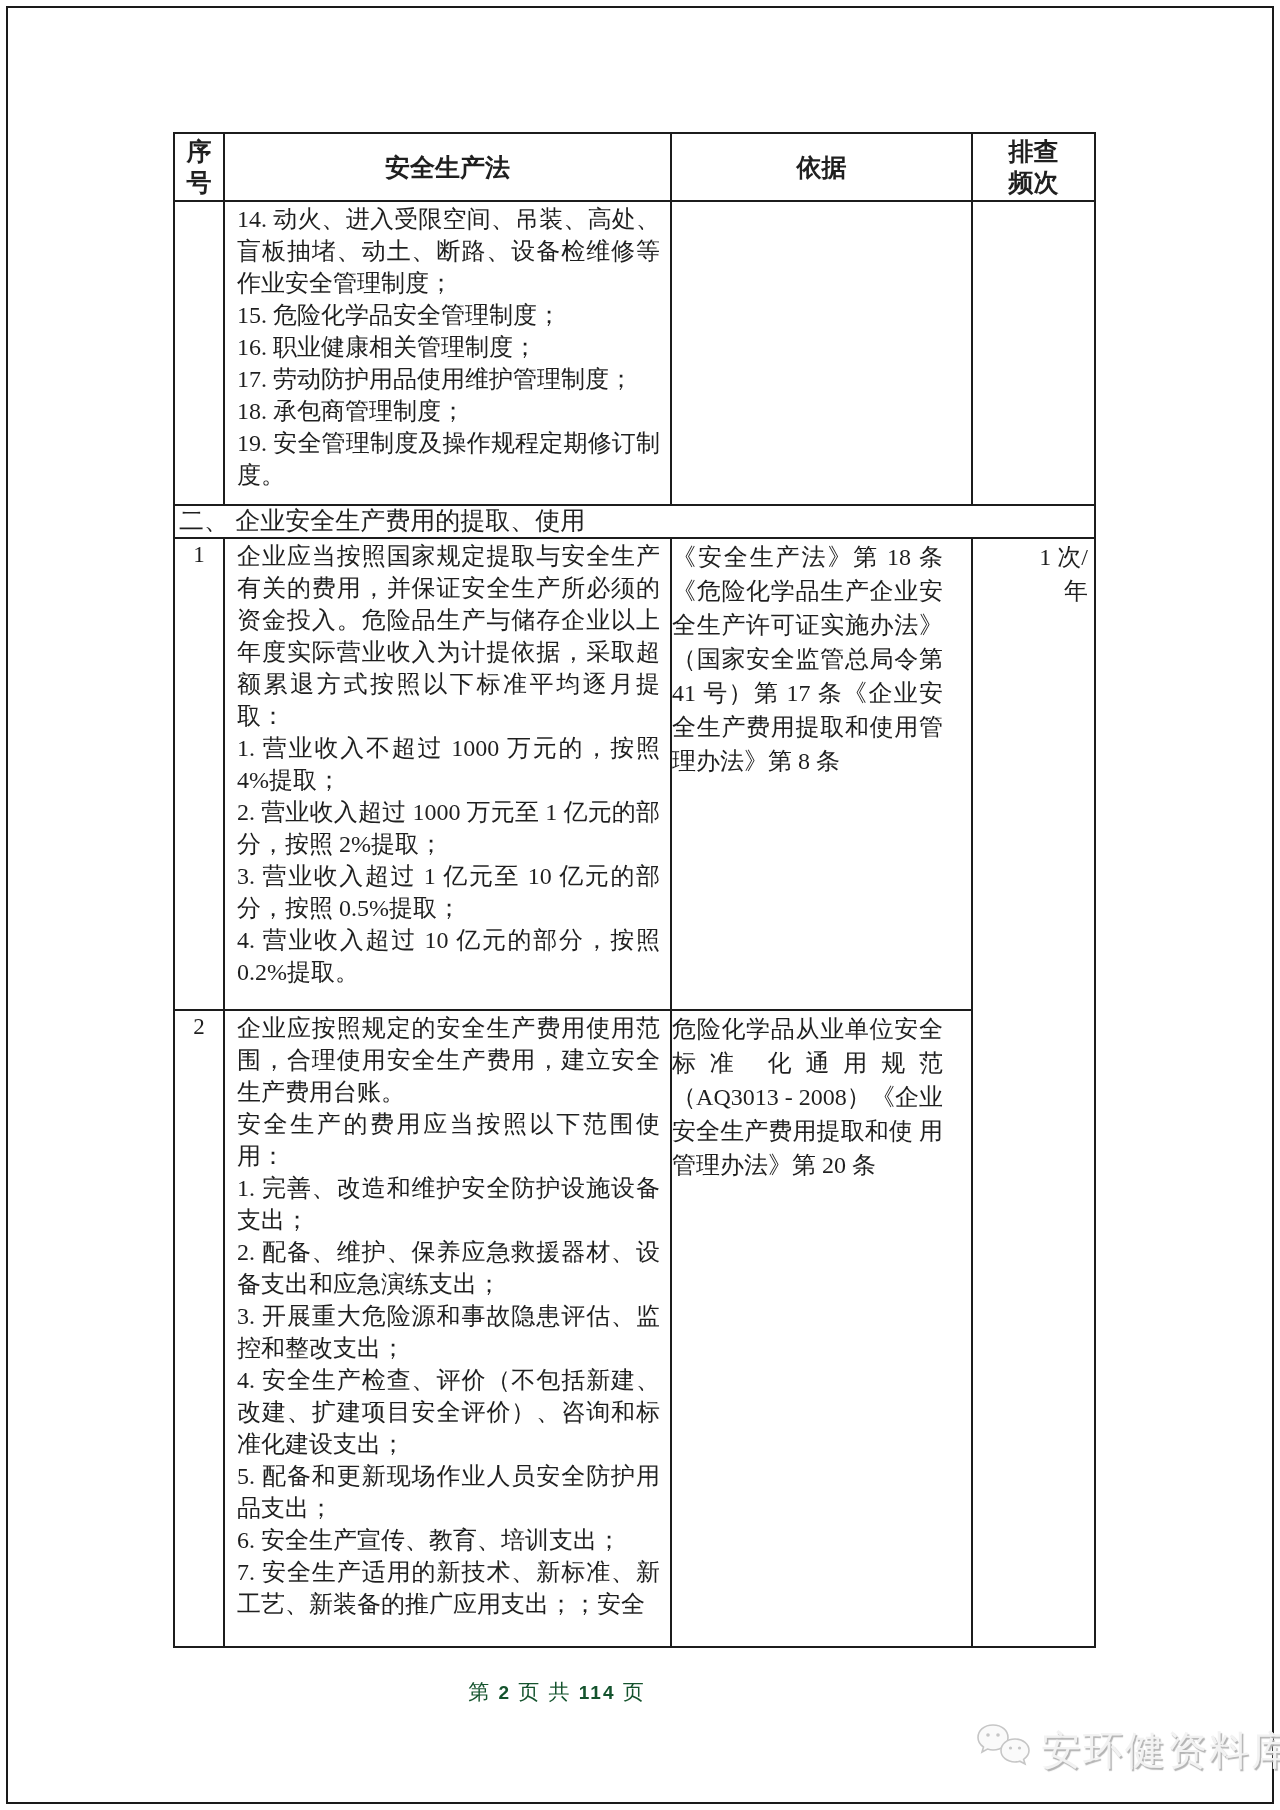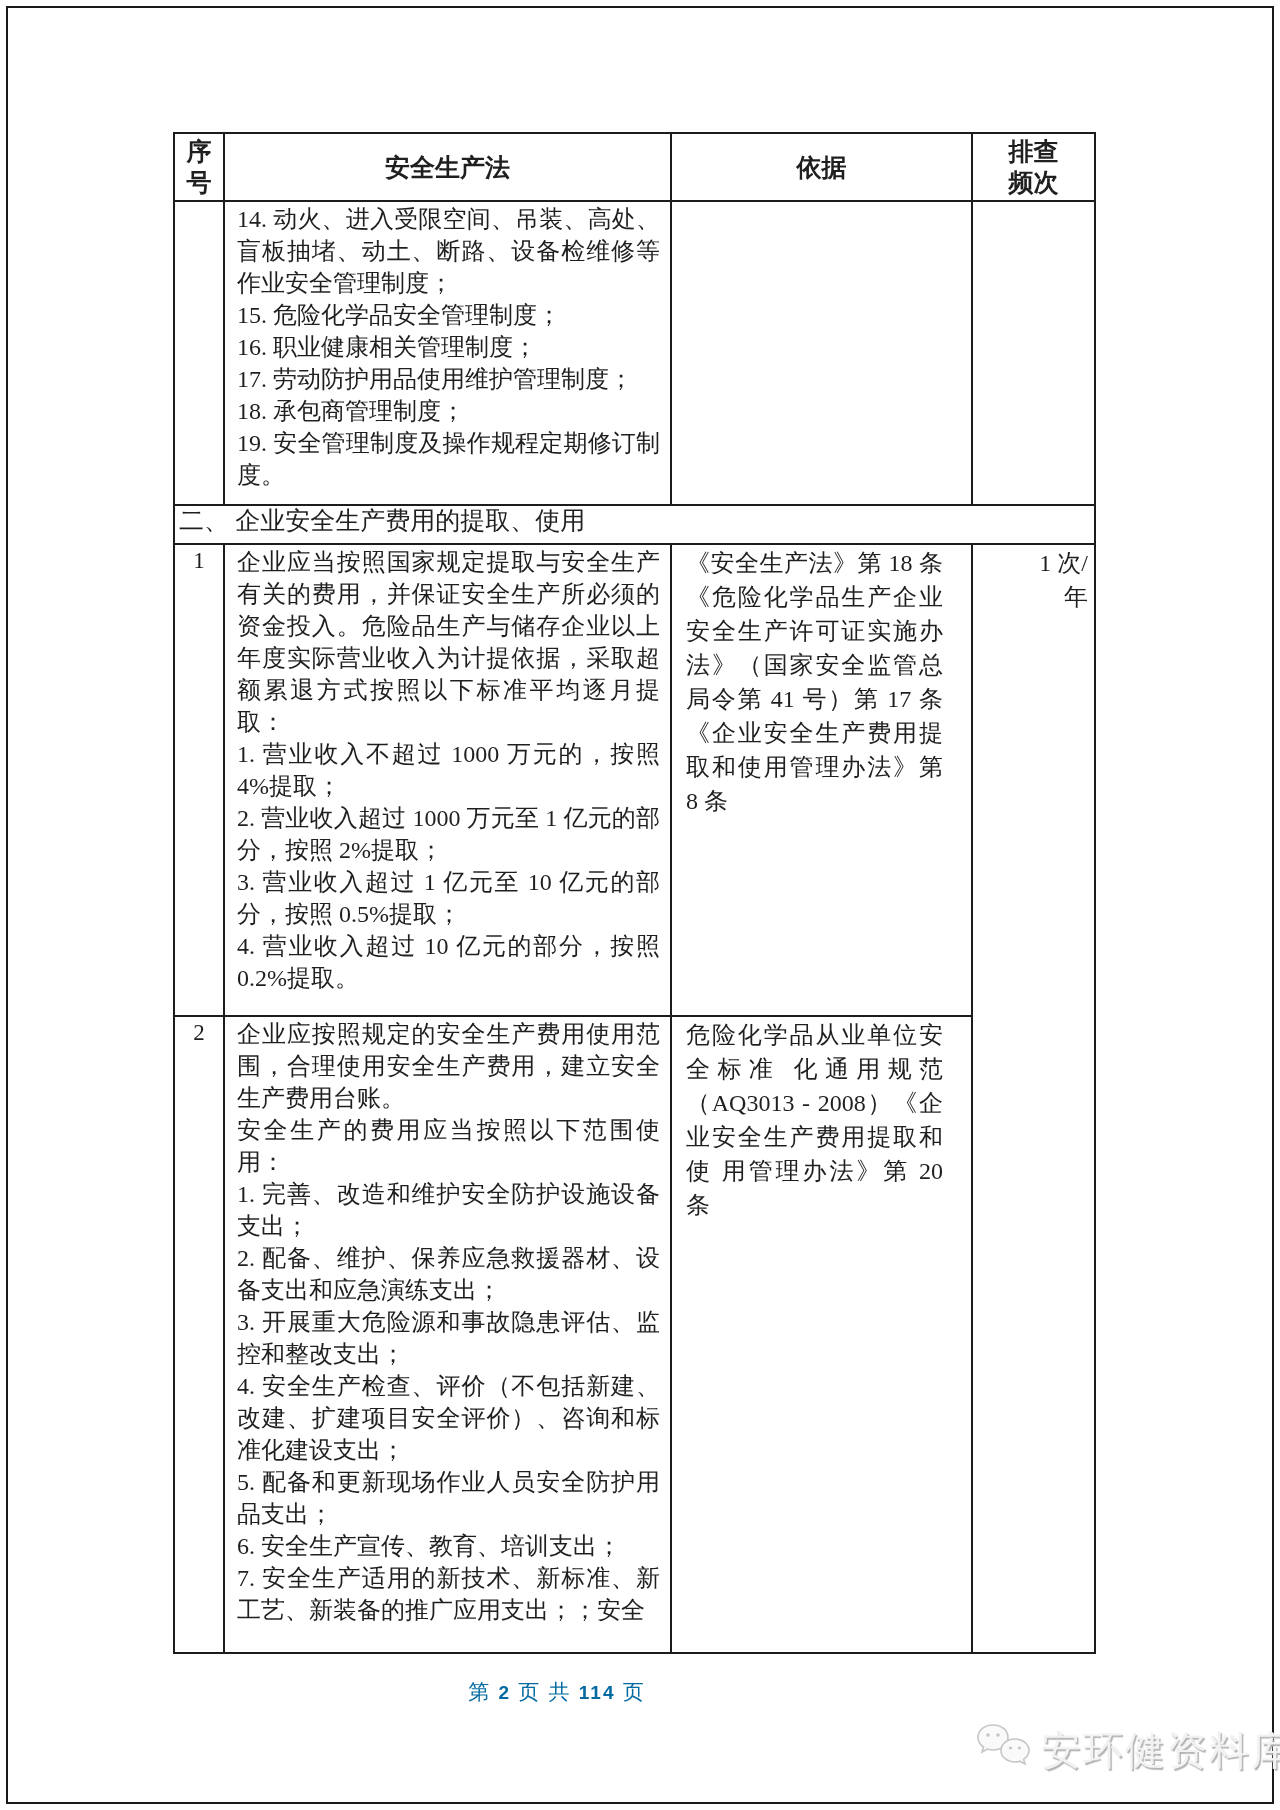--- a/index.html
+++ b/index.html
@@ -33,37 +33,37 @@
   tr.hdr th {
     font-weight: bold;
     font-size: 25px;
     line-height: 31px;
     text-align: center;
     vertical-align: middle;
     padding: 2px 4px;
   }
   tr.hdr th.h-freq { padding: 2px 32px; }
   tr.row-cont { height: 304px; }
-  tr.row-sec  { height: 39px; }
+  tr.row-sec  { height: 33px; }
   tr.row-1    { height: 472px; }
   tr.row-2    { height: 637px; }
   td.c-no {
     text-align: center;
     font-size: 23px;
     padding-top: 3px;
   }
   td.c-content {
     padding: 1px 10px 2px 12px;
     font-size: 24px;
     line-height: 32px;
     text-align: justify;
     white-space: pre-line;
   }
   td.c-basis {
-    padding: 1px 28px 2px 14px;
+    padding: 1px 28px 2px 0;
     font-size: 24px;
     line-height: 34px;
     text-align: justify;
     white-space: pre-line;
   }
   td.c-freq {
     padding: 1px 6px;
     font-size: 24px;
     line-height: 34px;
     text-align: right;
@@ -76,21 +76,21 @@
     padding: 0 0 2px 4px;
     line-height: 29px;
   }
   .page-footer {
     position: absolute;
     left: 173px; top: 1678px;
     width: 768px;
     text-align: center;
     font-size: 21px;
     letter-spacing: 2px;
-    color: #0369a1;
+    color: #14532d;
   }
   .page-footer .num {
     font-family: "Liberation Sans", "DejaVu Sans", sans-serif;
     font-weight: bold;
     font-size: 19px;
   }
   .watermark {
     position: absolute;
     left: 975px; top: 1722px;
     display: flex;

